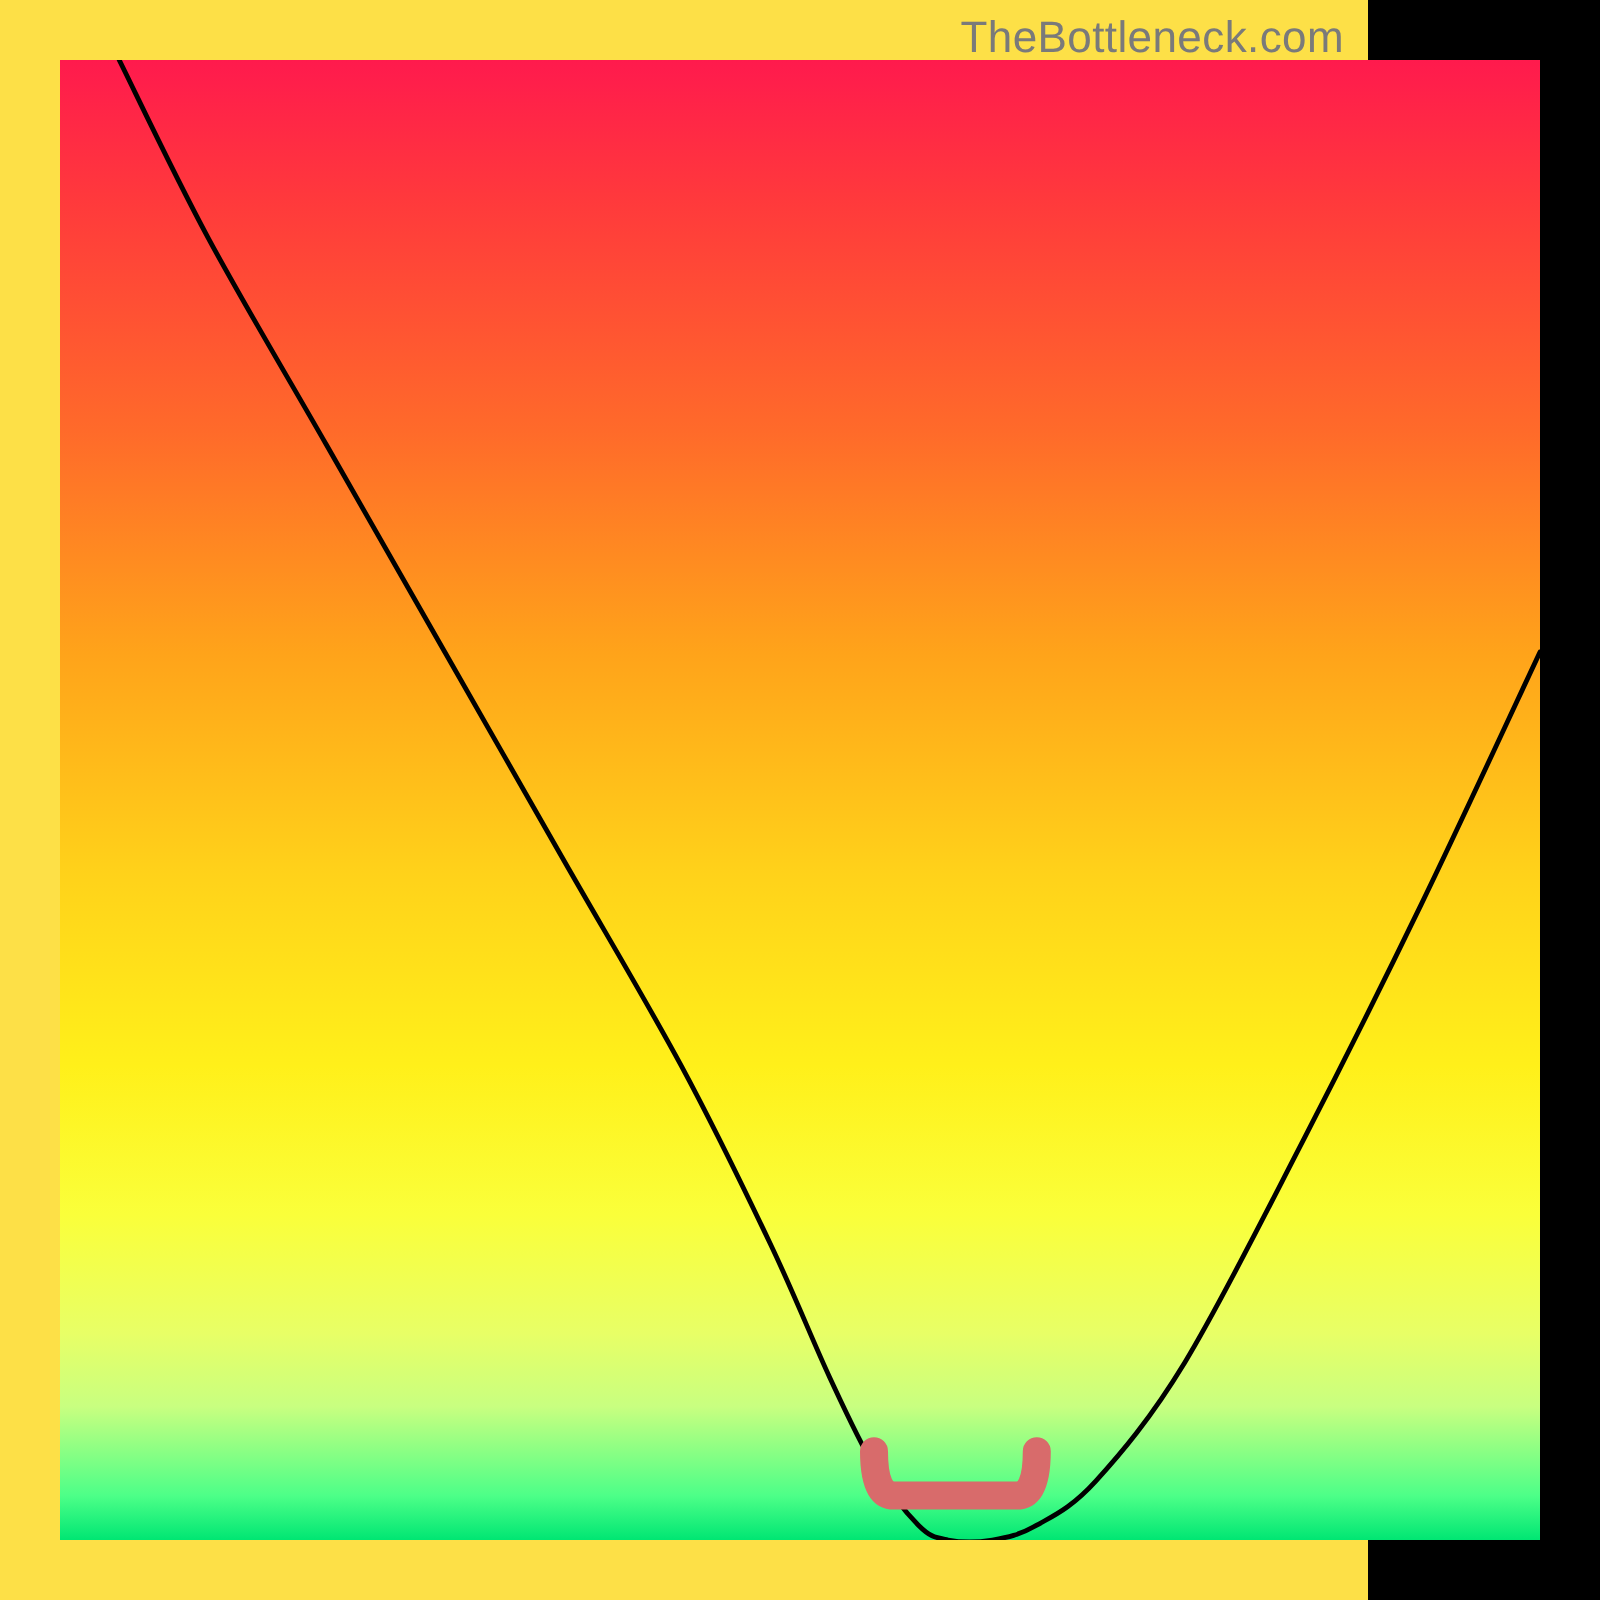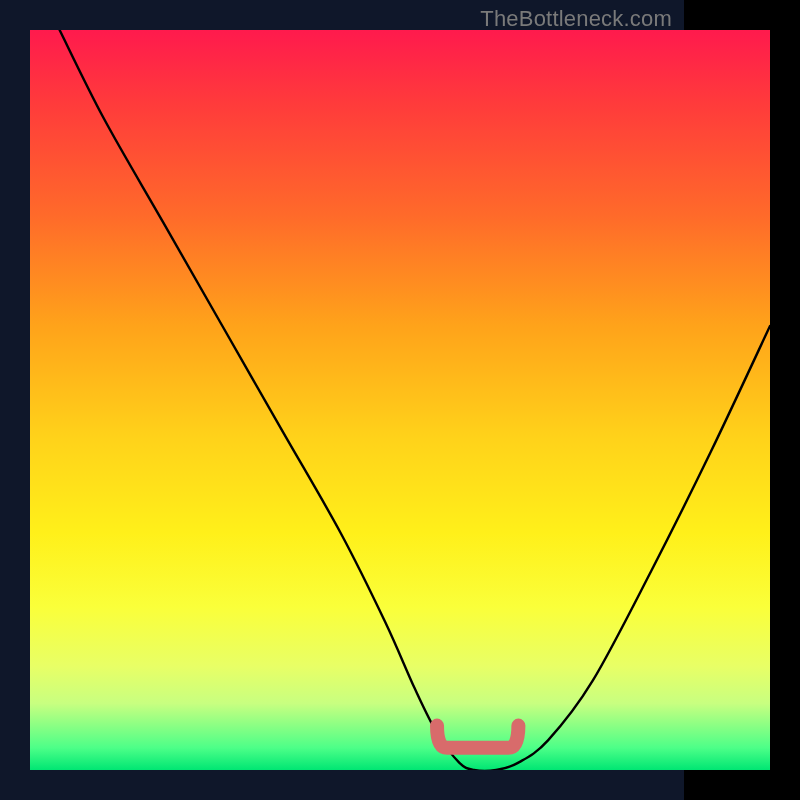--- a/index.html
+++ b/index.html
@@ -8,21 +8,21 @@
     width: 800px;
     height: 800px;
     background: #000;
     overflow: hidden;
     font-family: Arial, Helvetica, sans-serif;
   }
   .frame {
     position: relative;
     width: 684px;
     height: 800px;
-    background: #0f172a;
+    background: #fde047;
   }
   .plot-area {
     position: absolute;
     left: 30px;
     top: 30px;
     width: 740px;
     height: 740px;
     background: linear-gradient(to bottom,
       #ff1a4d 0%,
       #ff3b3b 10%,

